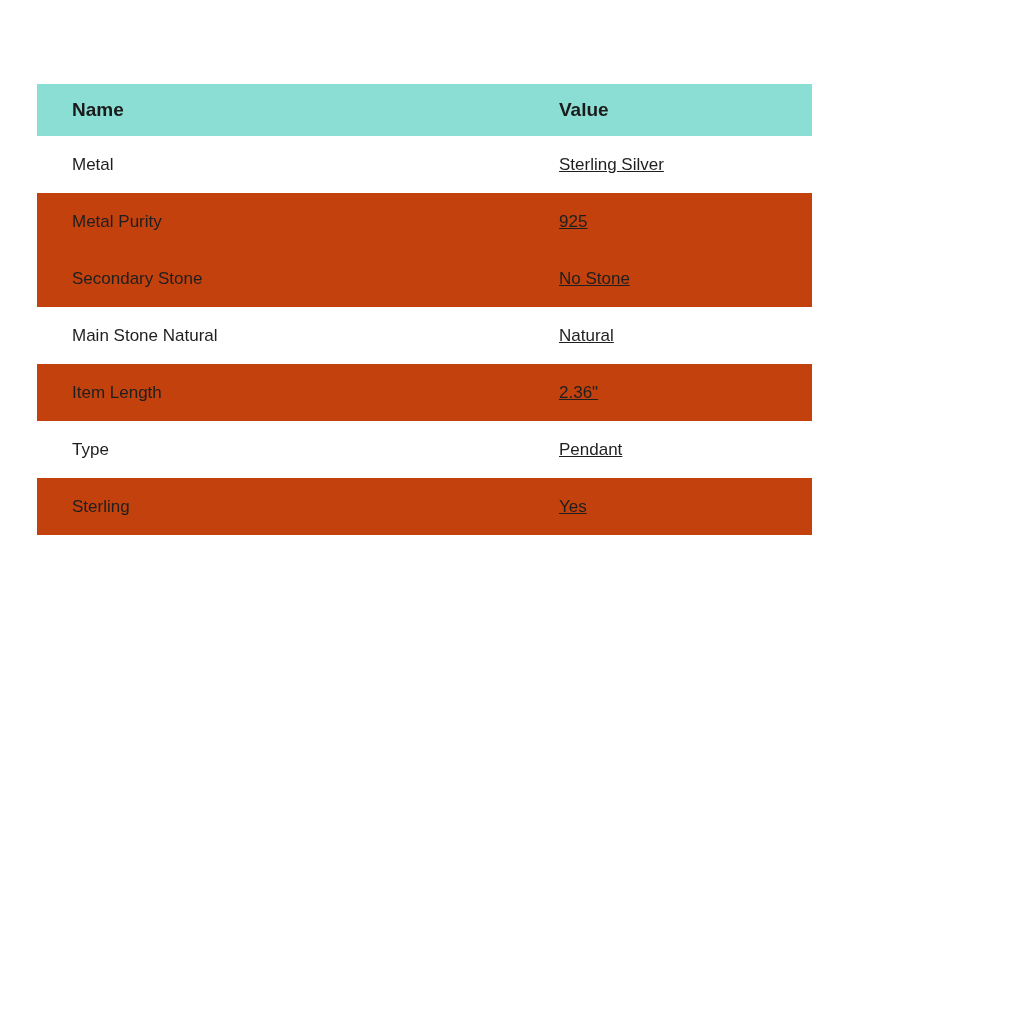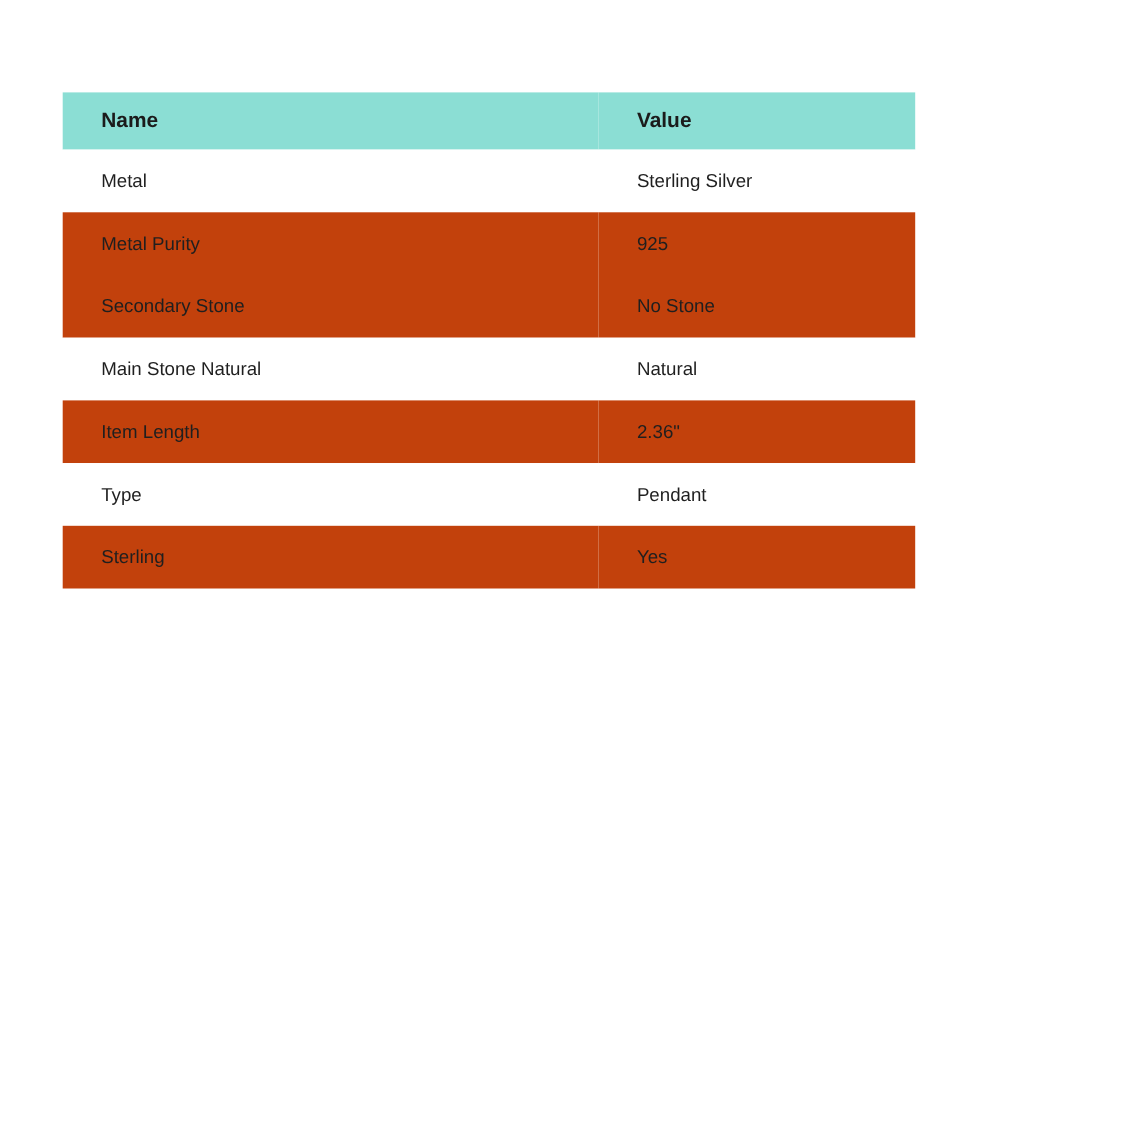--- a/index.html
+++ b/index.html
@@ -9,21 +9,20 @@
     width: 1024px;
     height: 1024px;
     font-family: "Liberation Sans", sans-serif;
   }
   .page {
     position: relative;
     width: 812px;
     height: 1024px;
     background: #ffffff;
     overflow: hidden;
-    margin-left: 20px;
   }
   .spec-table {
     position: absolute;
     left: 37px;
     top: 84px;
     width: 964px;
     border-collapse: collapse;
     table-layout: fixed;
   }
   .spec-table col.col-name { width: 487px; }
@@ -49,21 +48,21 @@
     border: none;
     font-weight: 400;
   }
   .spec-table tbody tr.odd td {
     background: #ffffff;
   }
   .spec-table tbody tr.even td {
     background: #c2410c;
   }
   .cell-name { white-space: nowrap; }
-  .cell-value { white-space: nowrap; }
+  .cell-value { white-space: nowrap; text-decoration: underline; }
 </style>
 </head>
 <body>
 
 <div class="page">
   <table class="spec-table">
     <colgroup>
       <col class="col-name">
       <col class="col-value">
     </colgroup>

